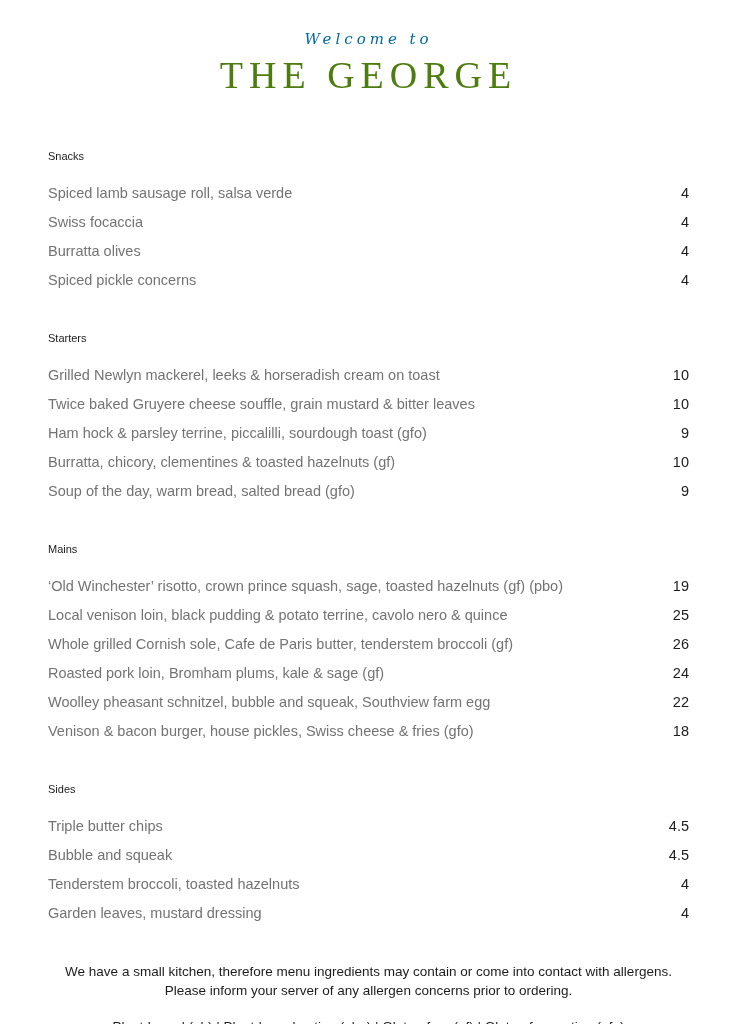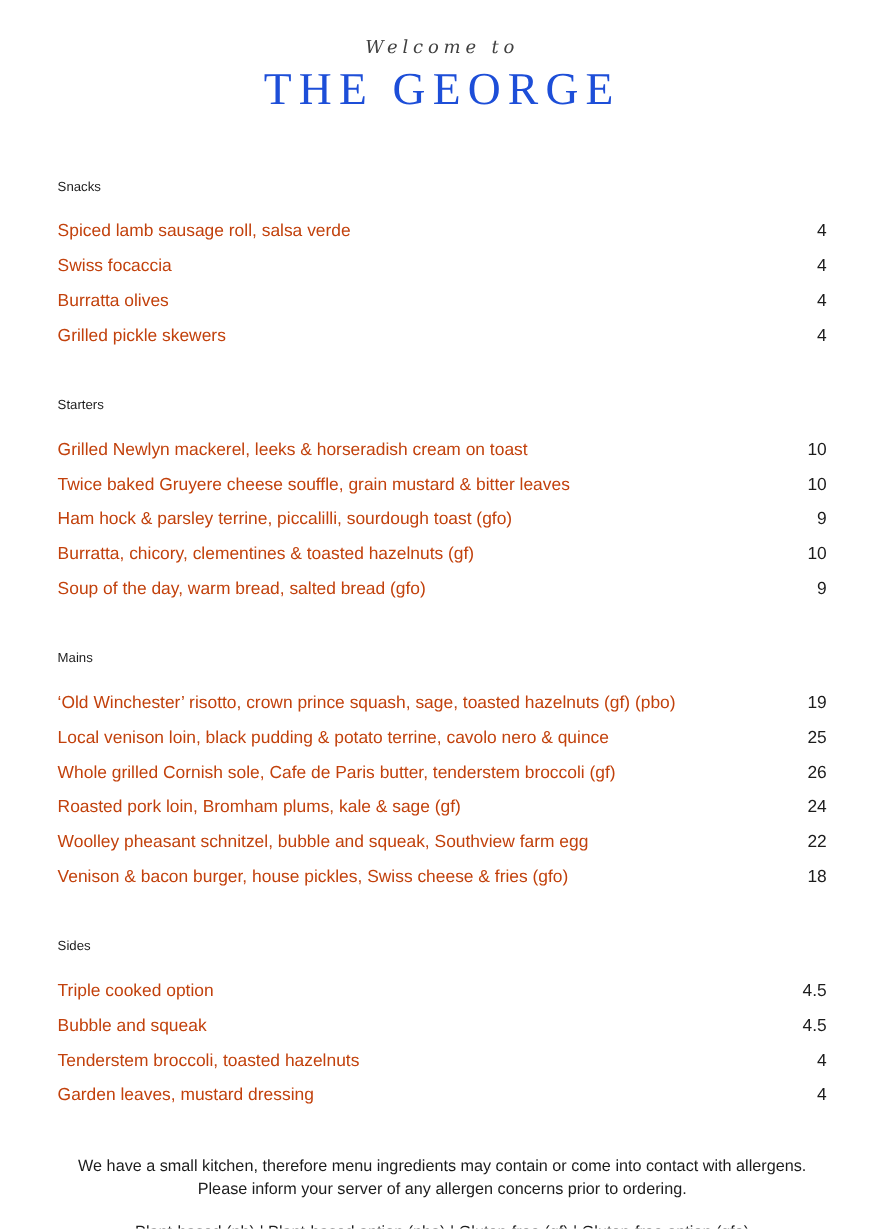--- a/index.html
+++ b/index.html
@@ -21,29 +21,29 @@
   }
   .menu-header {
     text-align: center;
     margin-bottom: 44px;
   }
   .welcome-script {
     font-family: "DejaVu Serif", serif;
     font-style: italic;
     font-size: 15px;
     letter-spacing: 4px;
-    color: #404040;
+    color: #0369a1;
     margin-bottom: 6px;
   }
   .restaurant-title {
     font-family: "Liberation Serif", serif;
     font-weight: 400;
     font-size: 38px;
     letter-spacing: 6px;
-    color: #1d4ed8;
+    color: #4d7c0f;
     margin: 0;
     line-height: 1.15;
   }
   .menu-section {
     margin-bottom: 29px;
   }
   .section-title {
     font-size: 11px;
     font-weight: 400;
     color: #1c1c1c;
@@ -51,21 +51,21 @@
     line-height: 29px;
   }
   .menu-row {
     display: flex;
     justify-content: space-between;
     align-items: baseline;
     line-height: 29px;
     font-size: 14.5px;
   }
   .item-label {
-    color: #c2410c;
+    color: #737373;
     padding-right: 20px;
     text-align: center;
   }
   .item-price {
     color: #1c1c1c;
     white-space: nowrap;
   }
   .menu-footer {
     margin-top: 34px;
     text-align: center;
@@ -96,21 +96,21 @@
         </div>
         <div class="menu-row">
           <span class="item-label">Swiss focaccia</span>
           <span class="item-price">4</span>
         </div>
         <div class="menu-row">
           <span class="item-label">Burratta olives</span>
           <span class="item-price">4</span>
         </div>
         <div class="menu-row">
-          <span class="item-label">Grilled pickle skewers</span>
+          <span class="item-label">Spiced pickle concerns</span>
           <span class="item-price">4</span>
         </div>
       </section>
       <section class="menu-section">
         <h2 class="section-title">Starters</h2>
         <div class="menu-row">
           <span class="item-label">Grilled Newlyn mackerel, leeks &amp; horseradish cream on toast</span>
           <span class="item-price">10</span>
         </div>
         <div class="menu-row">
@@ -153,21 +153,21 @@
           <span class="item-price">22</span>
         </div>
         <div class="menu-row">
           <span class="item-label">Venison &amp; bacon burger, house pickles, Swiss cheese &amp; fries (gfo)</span>
           <span class="item-price">18</span>
         </div>
       </section>
       <section class="menu-section">
         <h2 class="section-title">Sides</h2>
         <div class="menu-row">
-          <span class="item-label">Triple cooked option</span>
+          <span class="item-label">Triple butter chips</span>
           <span class="item-price">4.5</span>
         </div>
         <div class="menu-row">
           <span class="item-label">Bubble and squeak</span>
           <span class="item-price">4.5</span>
         </div>
         <div class="menu-row">
           <span class="item-label">Tenderstem broccoli, toasted hazelnuts</span>
           <span class="item-price">4</span>
         </div>

